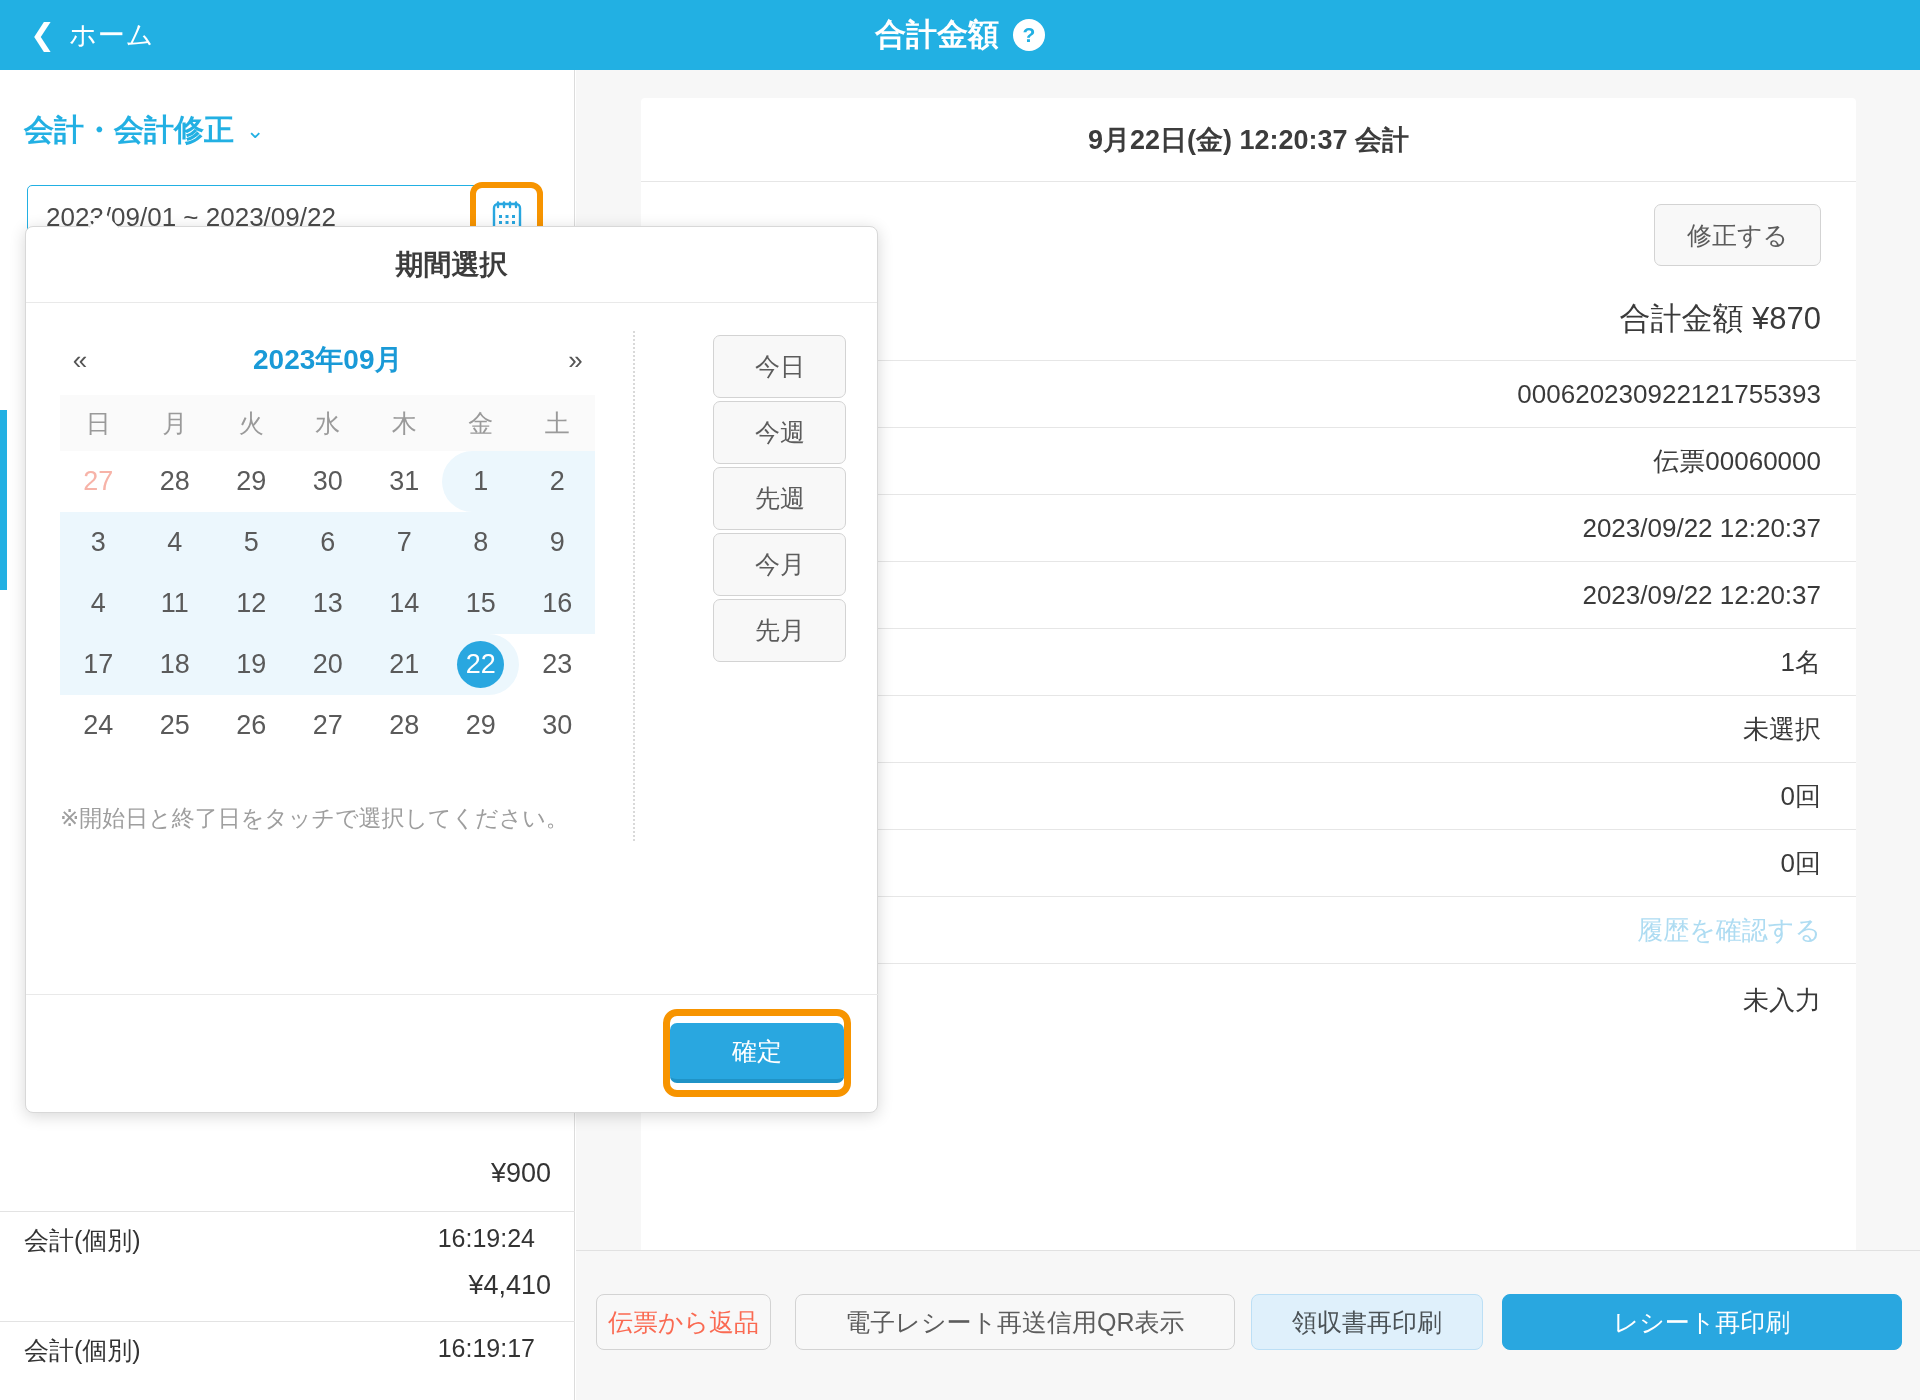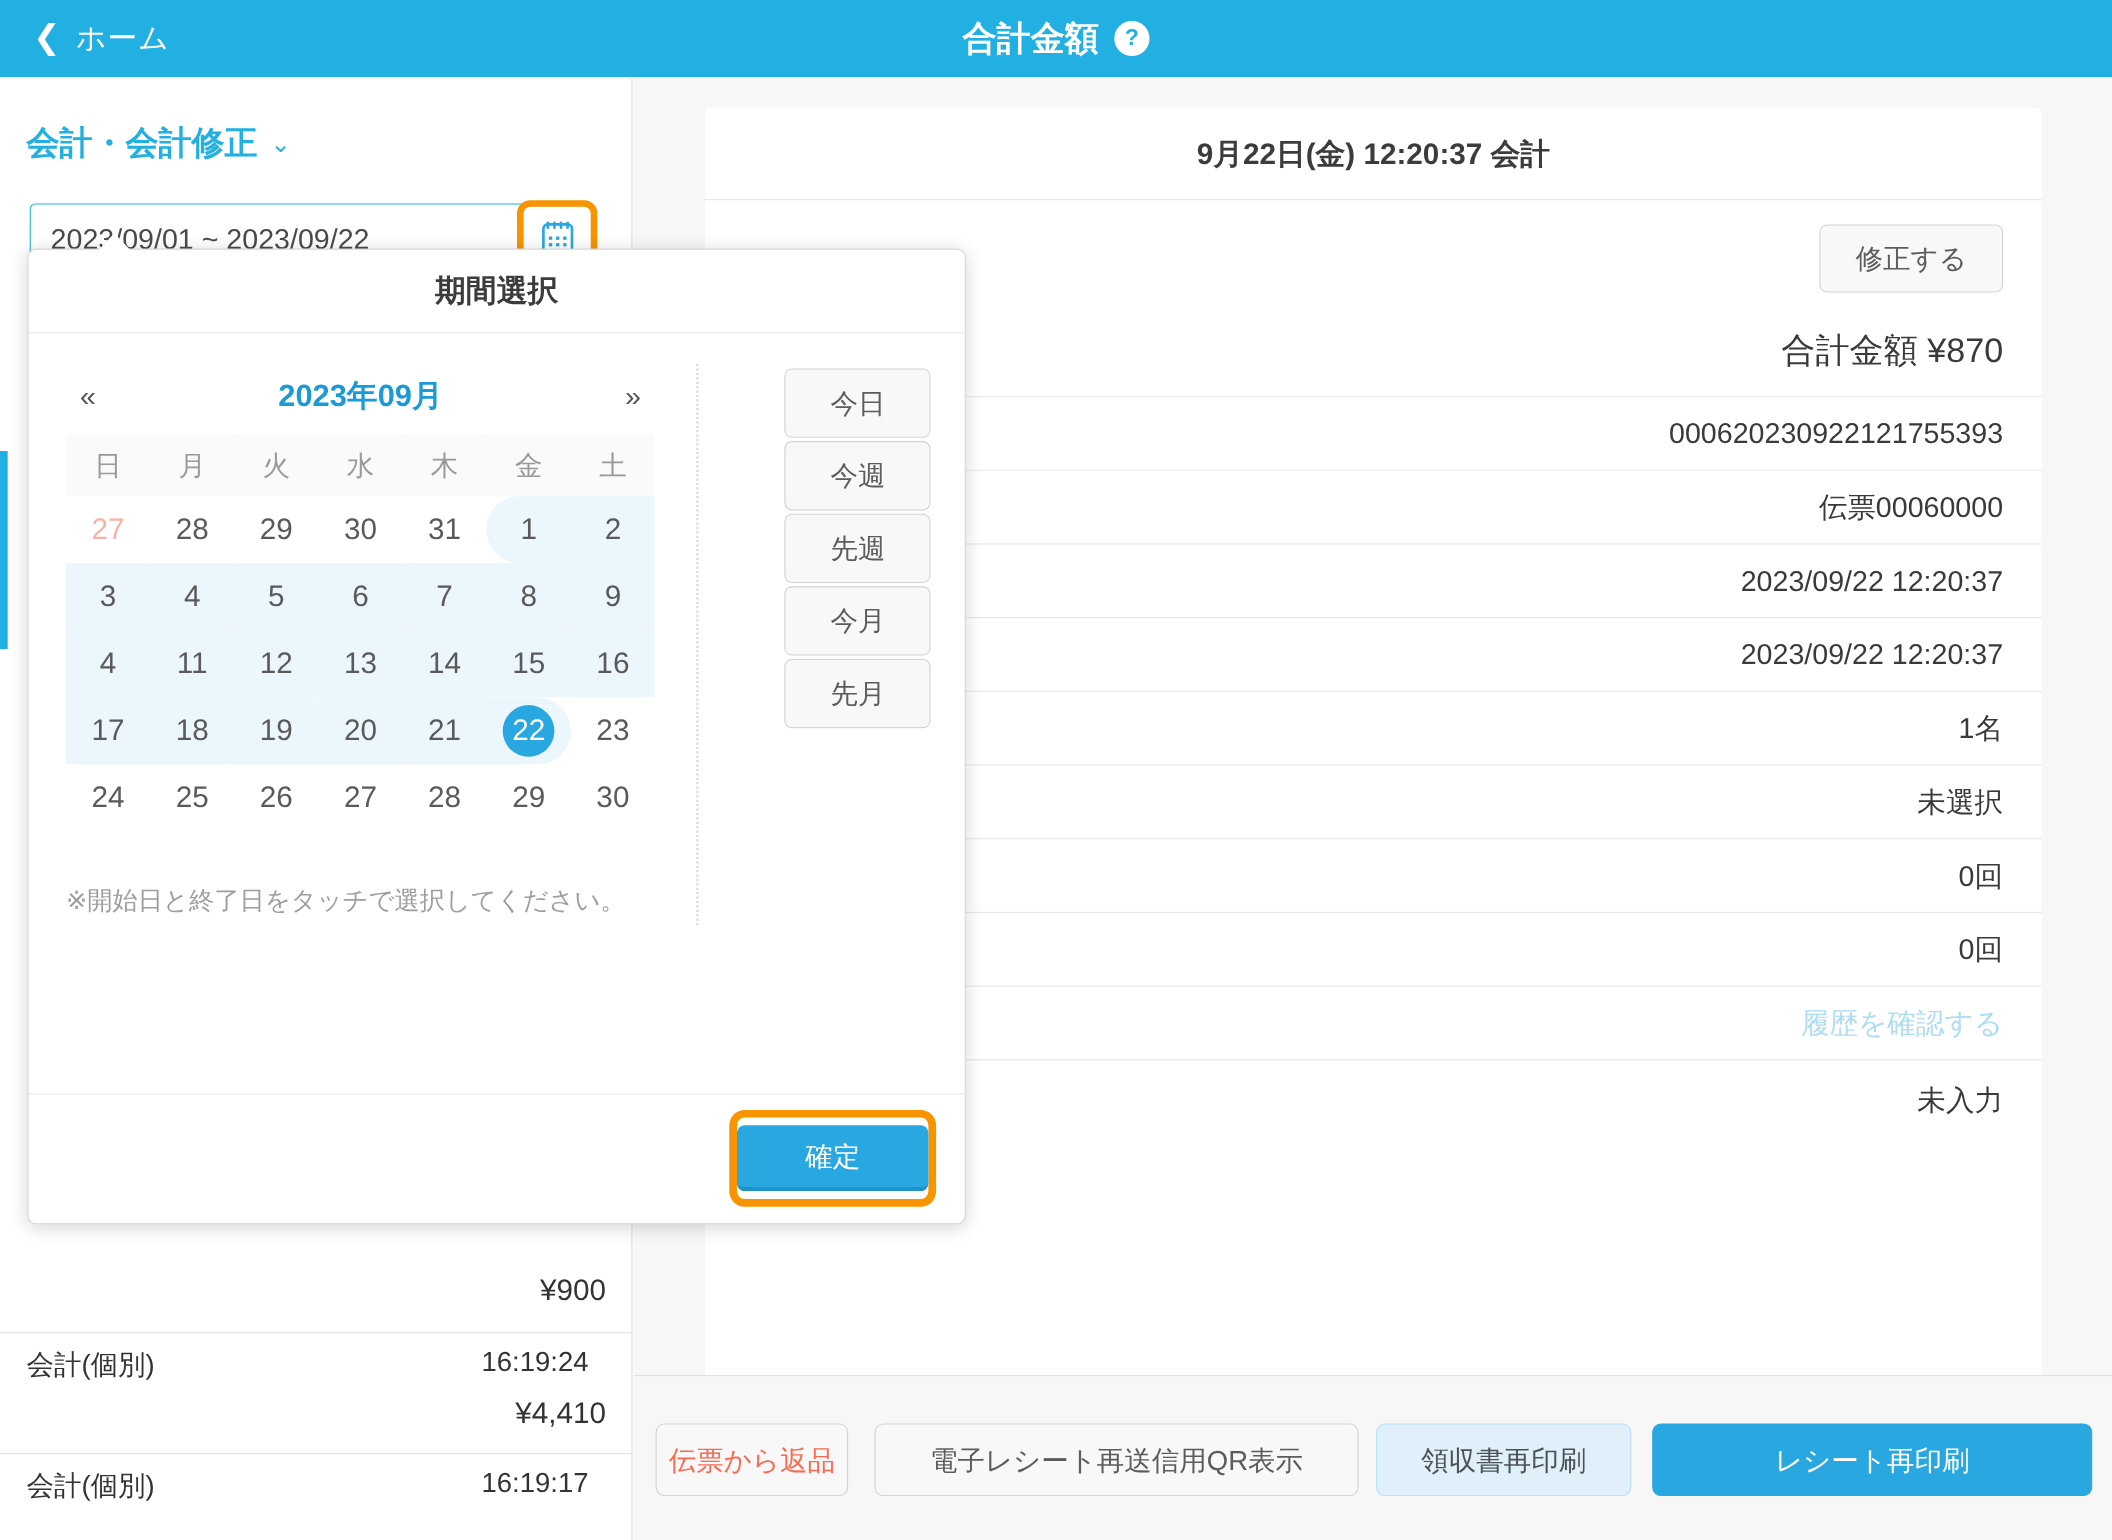--- a/index.html
+++ b/index.html
@@ -177,21 +177,21 @@
   .drow .v { position:absolute; right:35px; font-size:26px; color:#3a3a3a; }
   .v.link { color:#aedcf2; }
   .drow.tall { height:74px; }
 
   
   .bottom-bar {
     position:absolute; left:576px; bottom:0; width:1344px; height:150px;
     background:#f7f7f7; border-top:1px solid #e1e1e1;
   }
   .bb-btn {
-    position:absolute; top:43px; height:66px; border-radius:8px; font-size:25px;
+    position:absolute; top:43px; height:56px; border-radius:8px; font-size:25px;
     display:flex; align-items:center; justify-content:center; cursor:pointer;
     font-family:"Liberation Sans","DejaVu Sans",sans-serif;
   }
   .bb-return { left:20px;  width:175px; background:#f8f8f8; border:1px solid #d3d3d3; color:#fa6a52; }
   .bb-qr     { left:219px; width:440px; background:#f8f8f8; border:1px solid #d3d3d3; color:#5c5c5c; }
   .bb-receipt{ left:675px; width:232px; background:#dff0fb; border:1px solid #bcdff5; color:#4b5256; }
   .bb-print  { left:926px; width:400px; background:#29a7e0; border:1px solid #29a7e0; color:#fff; }
 </style>
 </head>
 <body>

